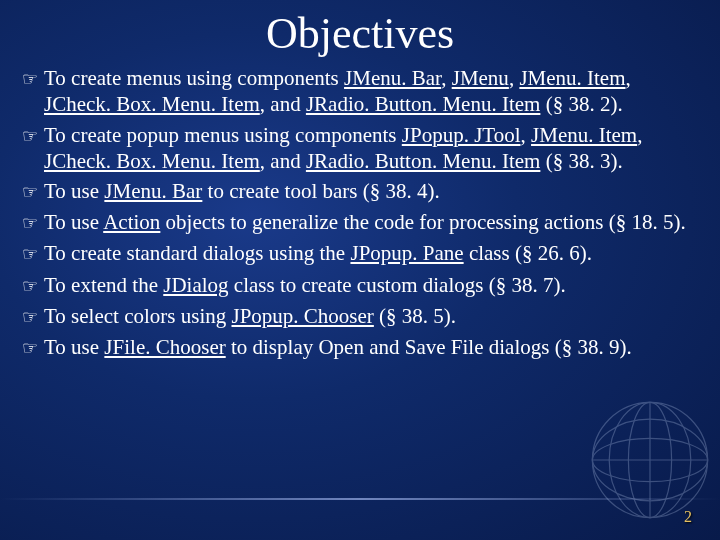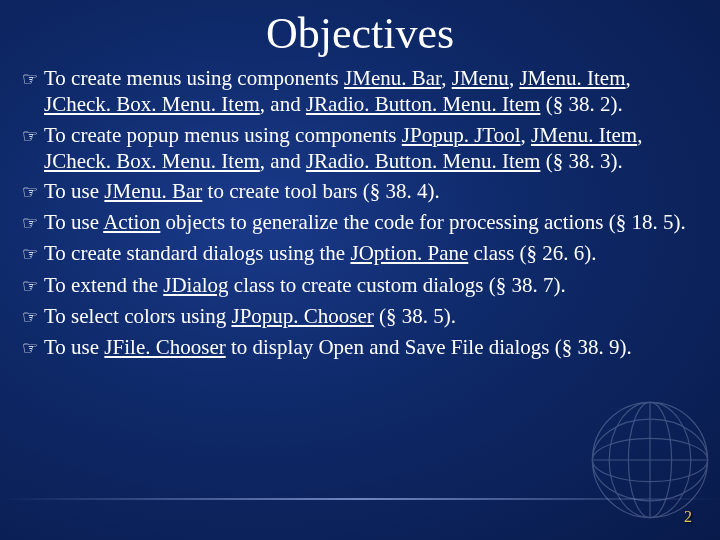--- a/index.html
+++ b/index.html
@@ -93,21 +93,21 @@
       <div class="item">
         <div class="bullet">☞</div>
         <div class="text"><span>To use </span><span class="u">JMenu. Bar</span><span> to create tool bars (§ 38. 4).</span></div>
       </div>
       <div class="item">
         <div class="bullet">☞</div>
         <div class="text"><span>To use </span><span class="u">Action</span><span> objects to generalize the code for processing actions (§ 18. 5).</span></div>
       </div>
       <div class="item">
         <div class="bullet">☞</div>
-        <div class="text"><span>To create standard dialogs using the </span><span class="u">JOption. Pane</span><span> class (§ 26. 6).</span></div>
+        <div class="text"><span>To create standard dialogs using the </span><span class="u">JPopup. Pane</span><span> class (§ 26. 6).</span></div>
       </div>
       <div class="item">
         <div class="bullet">☞</div>
         <div class="text"><span>To extend the </span><span class="u">JDialog</span><span> class to create custom dialogs (§ 38. 7).</span></div>
       </div>
       <div class="item">
         <div class="bullet">☞</div>
         <div class="text"><span>To select colors using </span><span class="u">JPopup. Chooser</span><span> (§ 38. 5).</span></div>
       </div>
       <div class="item">

